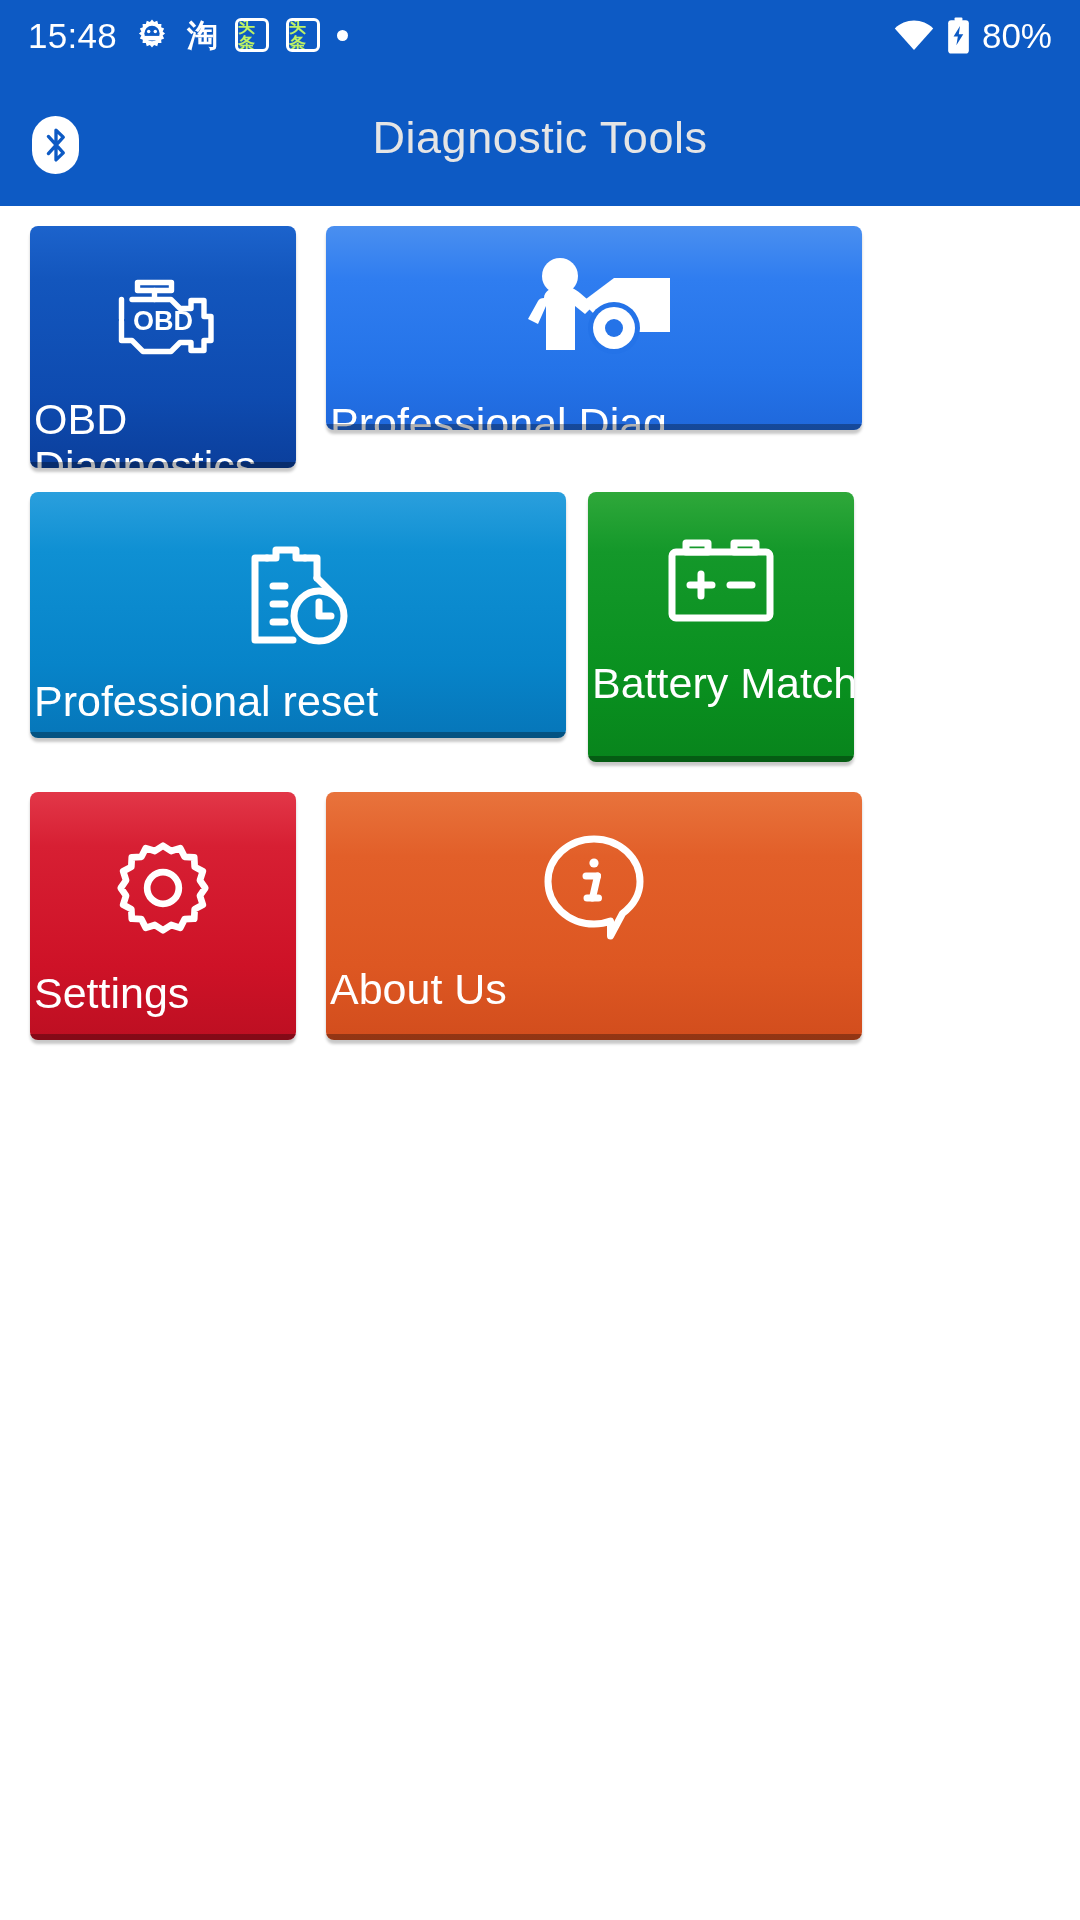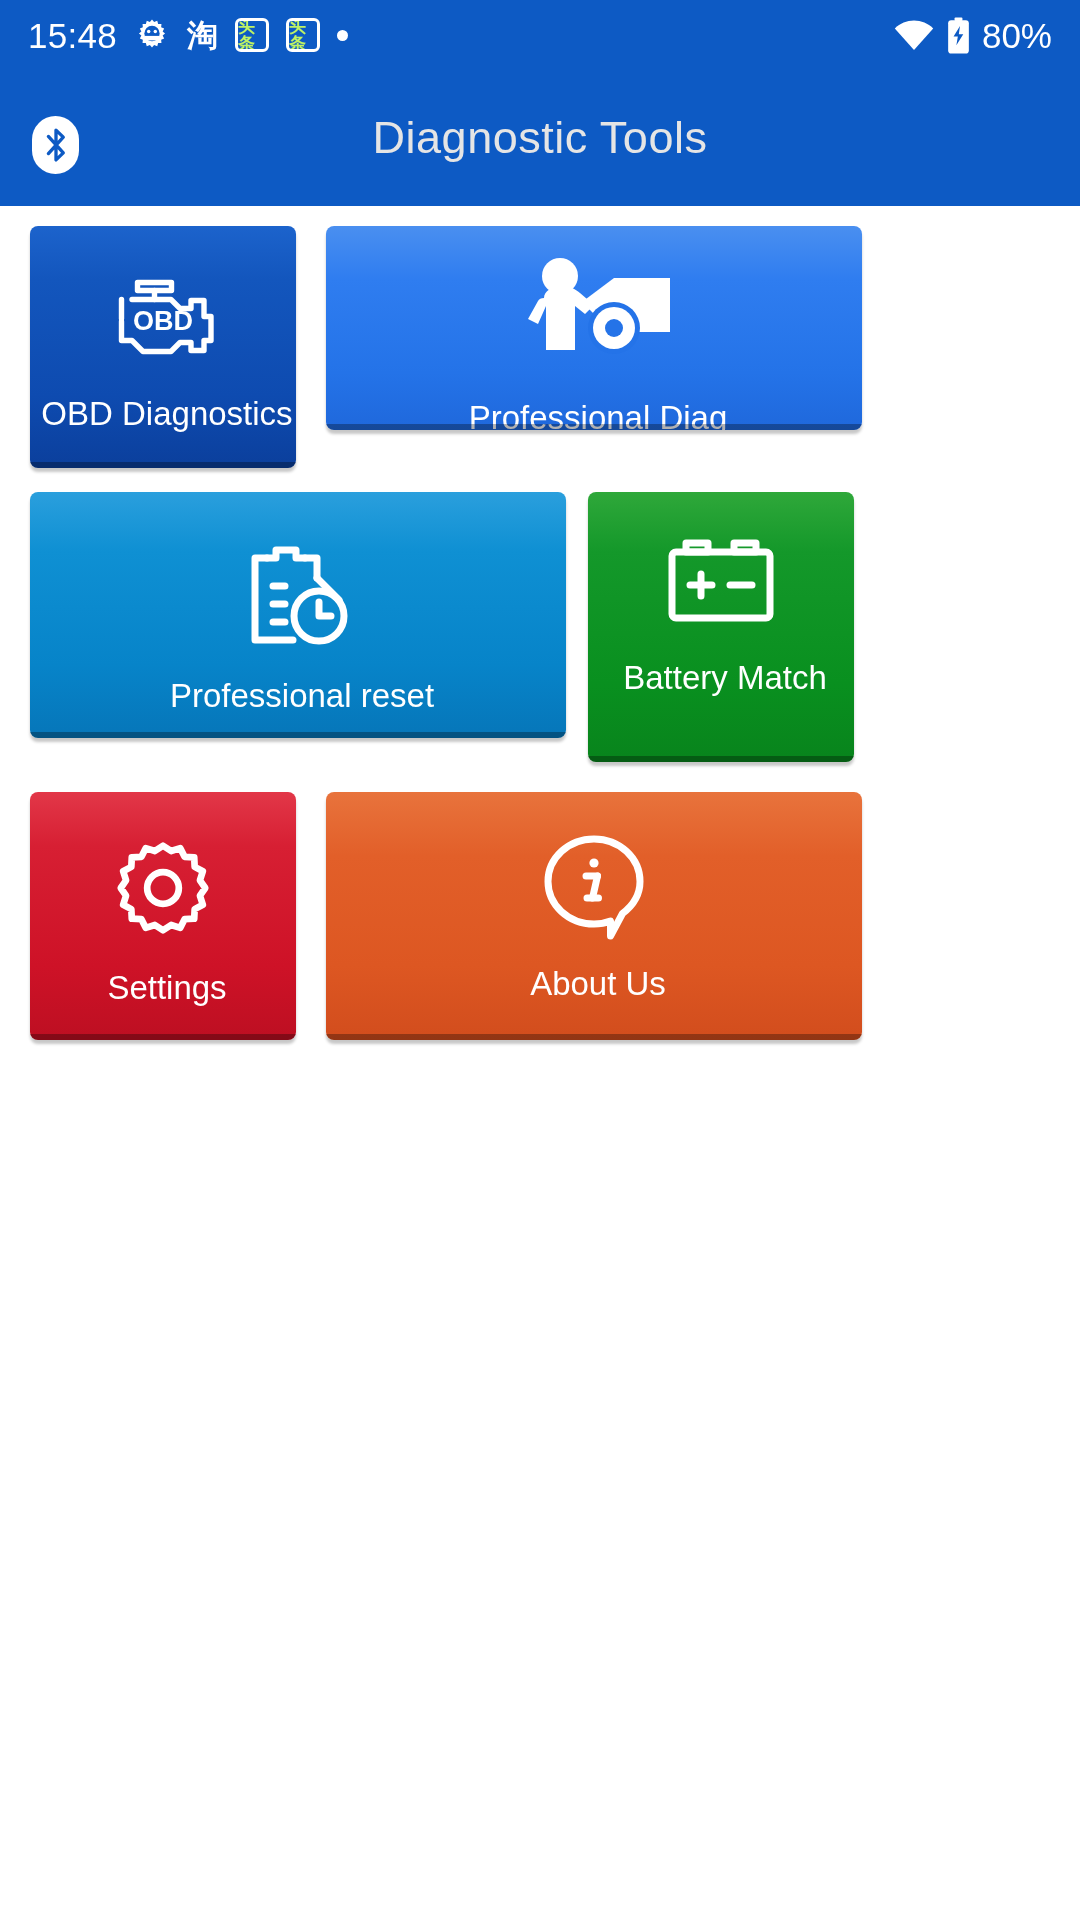--- a/index.html
+++ b/index.html
@@ -145,23 +145,22 @@
     pointer-events: none;
   }
   .tile-icon {
     display: flex;
     align-items: center;
     justify-content: center;
     width: 100%;
   }
   .tile-label {
     color: #ffffff;
-    font-size: 33px;
+    font-size: 43px;
     font-weight: 400;
-    text-align: center;
     width: 100%;
     line-height: 1.1;
     margin-left: 8px;
   }
 
   
   .t-small { width: 266px; height: 242px; }
   .t-large { width: 536px; height: 242px; }
 
   

